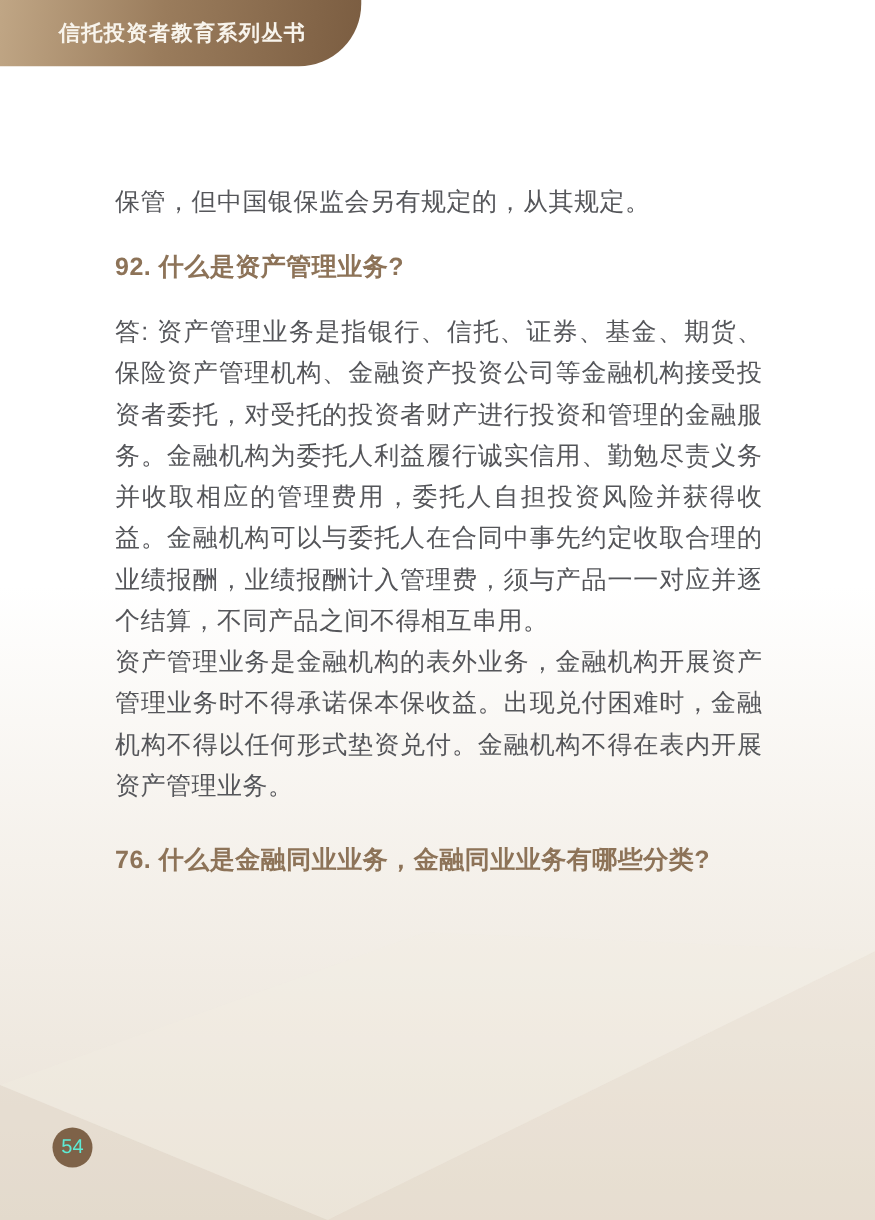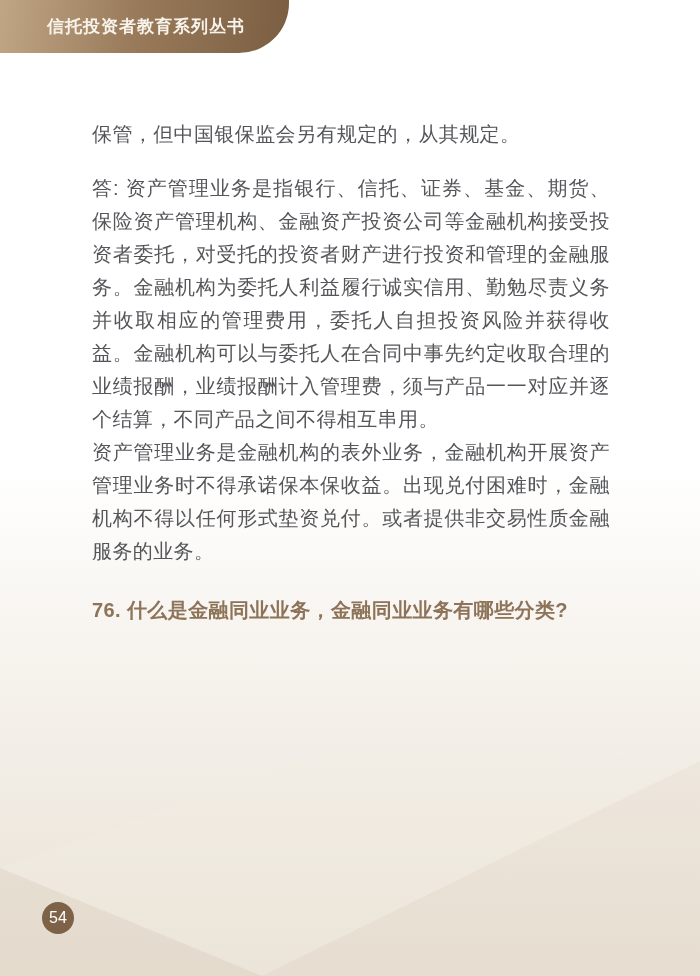--- a/index.html
+++ b/index.html
@@ -56,21 +56,21 @@
     right: 90px;
     top: 53px;
   }
   .body-text {
     font-size: 20px;
     line-height: 33px;
     color: #55565a;
     text-align: justify;
     letter-spacing: 0.4px;
   }
-  .intro-line { margin-top: 65px; }
+  .intro-line { margin-top: 93px; }
   .q-heading {
     font-size: 20px;
     line-height: 29px;
     font-weight: bold;
     color: #8d7358;
     letter-spacing: 0.4px;
     margin: 21px 0 0 0;
     text-align: justify;
   }
   .q-heading.second { margin-top: 28px; }
@@ -79,21 +79,21 @@
   .answer-block p { margin: 0; }
   
   .page-badge {
     position: absolute;
     left: 42px;
     top: 902px;
     width: 32px;
     height: 32px;
     border-radius: 50%;
     background: #7e6248;
-    color: #ffffff;
+    color: #5eead4;
     font-size: 16px;
     display: flex;
     align-items: center;
     justify-content: center;
   }
 </style>
 </head>
 <body>
 
 <div class="page">
@@ -106,24 +106,25 @@
   </svg>
 
   <div class="ribbon">
     <div class="ribbon-title">信托投资者教育系列丛书</div>
   </div>
 
   <div class="content">
 
     <p class="body-text intro-line">保管，但中国银保监会另有规定的，从其规定。</p>
 
+    <h2 class="q-heading">92. 什么是资产管理业务?</h2>
 
     <div class="answer-block body-text">
       <p>答: 资产管理业务是指银行、信托、证券、基金、期货、保险资产管理机构、金融资产投资公司等金融机构接受投资者委托，对受托的投资者财产进行投资和管理的金融服务。金融机构为委托人利益履行诚实信用、勤勉尽责义务并收取相应的管理费用，委托人自担投资风险并获得收益。金融机构可以与委托人在合同中事先约定收取合理的业绩报酬，业绩报酬计入管理费，须与产品一一对应并逐个结算，不同产品之间不得相互串用。</p>
-      <p>资产管理业务是金融机构的表外业务，金融机构开展资产管理业务时不得承诺保本保收益。出现兑付困难时，金融机构不得以任何形式垫资兑付。或者提供非交易性质金融服务的业务。</p>
+      <p>资产管理业务是金融机构的表外业务，金融机构开展资产管理业务时不得承诺保本保收益。出现兑付困难时，金融机构不得以任何形式垫资兑付。金融机构不得在表内开展资产管理业务。</p>
     </div>
 
     <h2 class="q-heading second">76. 什么是金融同业业务，金融同业业务有哪些分类?</h2>
 
 
   </div>
 
   <div class="page-badge">
     <span>54</span>
   </div>

